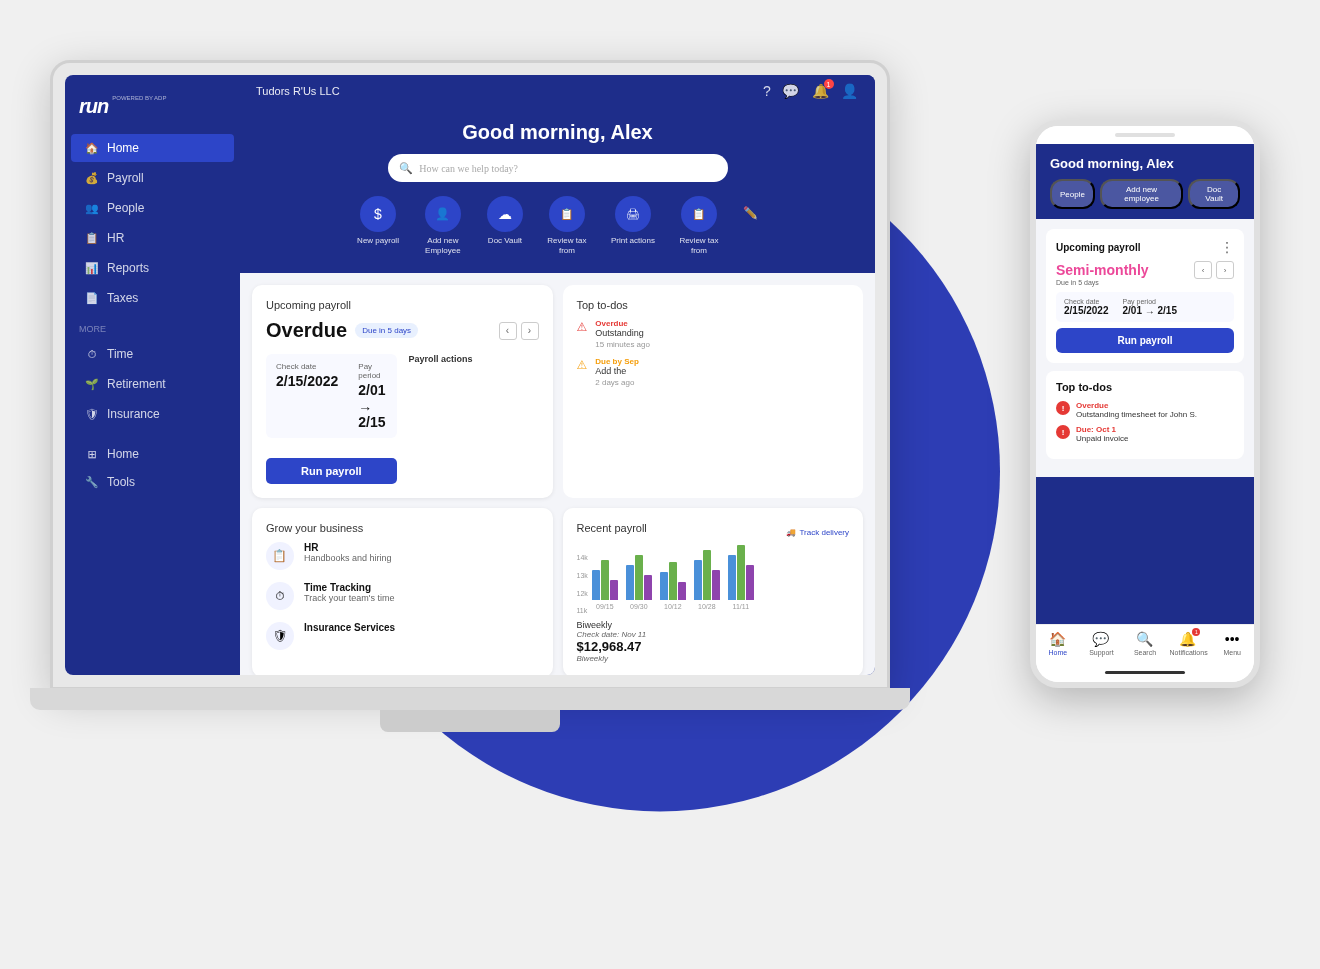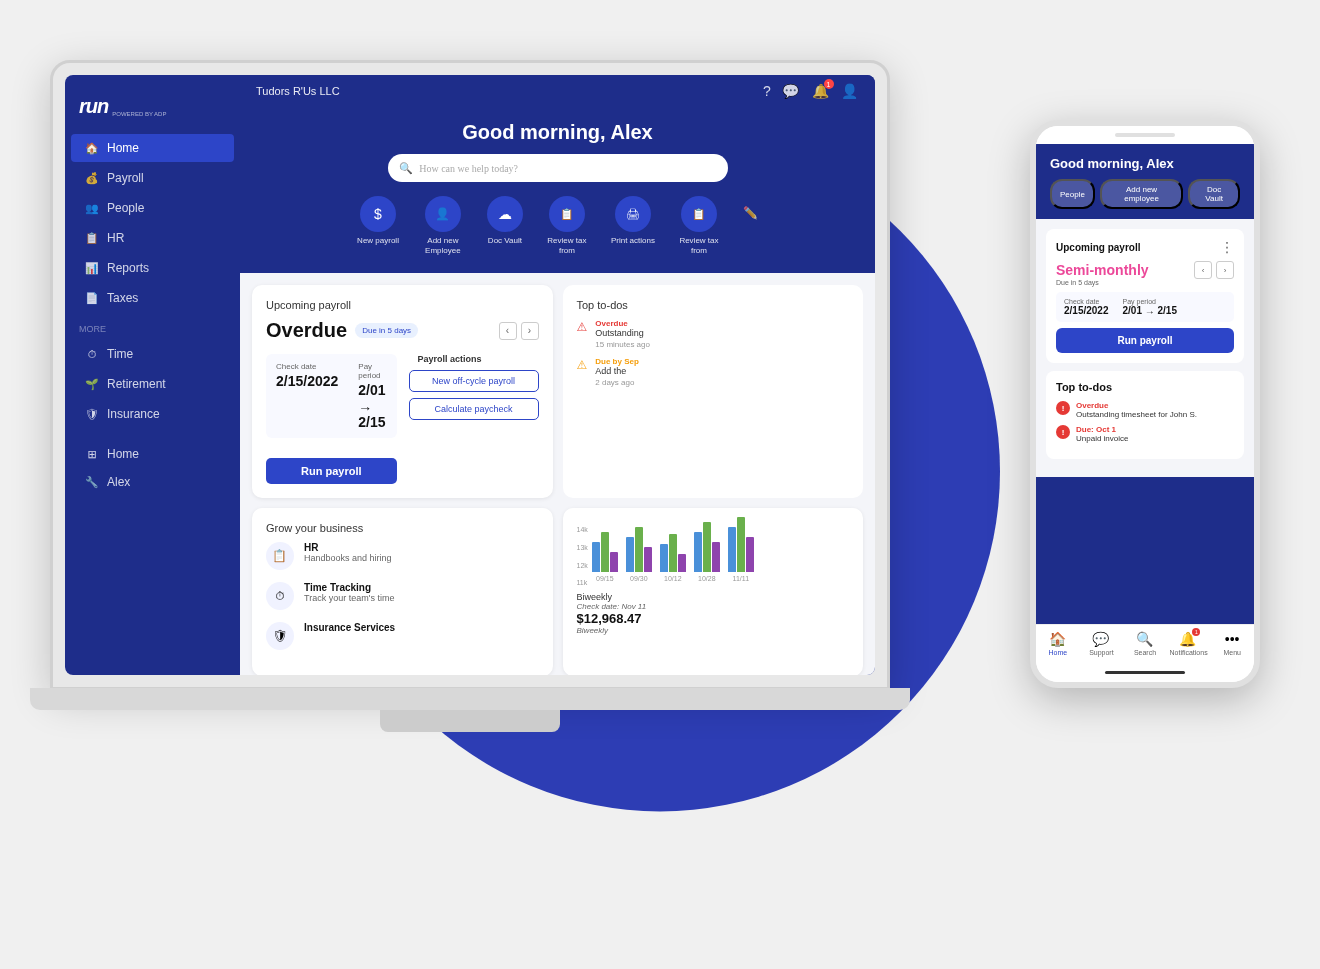--- a/index.html
+++ b/index.html
@@ -90,21 +90,21 @@
       background: #1e2d8a;
       flex-shrink: 0;
       display: flex;
       flex-direction: column;
       padding: 12px 0;
     }
 
     .sidebar-logo {
       padding: 8px 14px 16px;
       display: flex;
-      align-items: flex-end;
+      align-items: flex-start;
       gap: 4px;
     }
 
     .logo-run {
       color: white;
       font-size: 20px;
       font-weight: 900;
       font-style: italic;
       letter-spacing: -1px;
     }
@@ -878,21 +878,21 @@
               <span>Insurance</span>
             </div>
 
             <div style="margin-top:10px;">
               <div class="nav-item">
                 <span class="nav-icon">⊞</span>
                 <span>Home</span>
               </div>
               <div class="nav-item">
                 <span class="nav-icon">🔧</span>
-                <span>Alex</span>
+                <span>Tools</span>
               </div>
             </div>
           </div>
         </div>
 
         <div class="main-content">
 
           <div class="topbar">
             <span class="topbar-company">Tudors R'Us LLC</span>
             <div class="topbar-icons">
@@ -961,25 +961,21 @@
                       <div class="date-value">2/15/2022</div>
                     </div>
                     <div class="date-group">
                       <label>Pay period</label>
                       <div class="date-value">2/01 → 2/15</div>
                     </div>
                   </div>
                   <button class="btn-primary-run">Run payroll</button>
                 </div>
                 <div class="payroll-action-col">
-                  <div style="margin-bottom:6px;font-size:9px;color:#333;font-weight:600;margin-left:9px;">Payroll actions</div>
-                  <div class="payroll-actions">
-                    <button class="btn-outline">New off-cycle payroll</button>
-                    <button class="btn-outline">Calculate paycheck</button>
-                  </div>
+                  <div style="margin-bottom:6px;font-size:9px;color:#333;font-weight:600;">Payroll actions</div>
                 </div>
               </div>
             </div>
 
             <div class="todos-card">
               <div class="card-title">Top to-dos</div>
               <div class="todo-item">
                 <span class="todo-icon-overdue">⚠</span>
                 <div>
                   <div class="todo-status overdue">Overdue</div>
@@ -1015,20 +1011,26 @@
               </div>
               <div class="grow-item">
                 <div class="grow-icon-circle">🛡</div>
                 <div>
                   <div class="grow-item-title">Insurance Services</div>
                 </div>
               </div>
             </div>
 
             <div class="card recent-card">
+              <div class="recent-header">
+                <span class="card-title">Recent payroll</span>
+                <span class="track-link">
+                  🚚 <span>Track delivery</span>
+                </span>
+              </div>
 
               <div style="display:flex;align-items:flex-end;">
                 <div class="chart-y-labels">
                   <span class="y-label">14k</span>
                   <span class="y-label">13k</span>
                   <span class="y-label">12k</span>
                   <span class="y-label">11k</span>
                 </div>
                 <div class="bar-chart">
                   <div class="bar-group">

